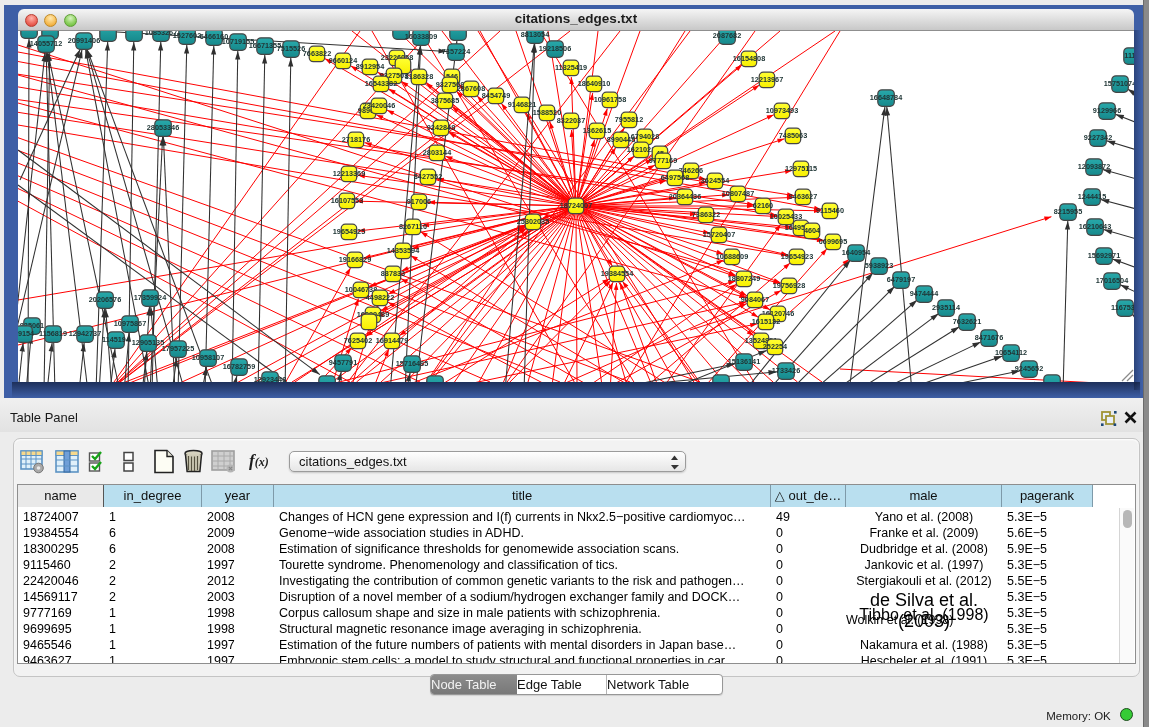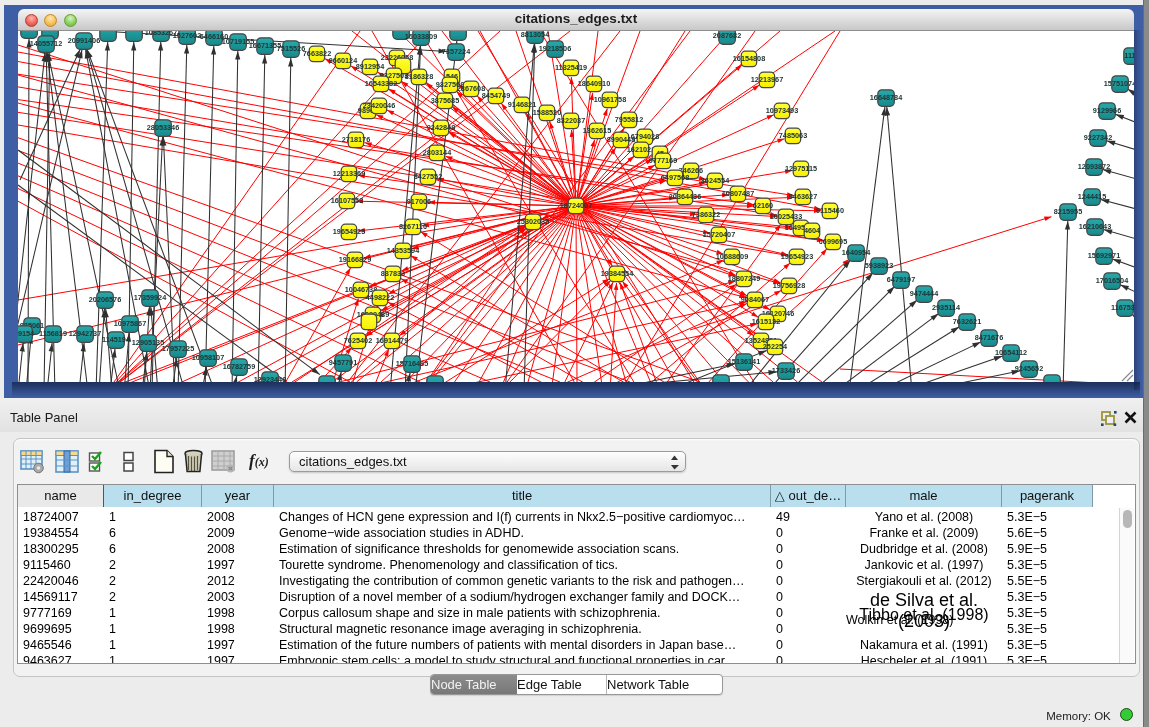--- a/index.html
+++ b/index.html
@@ -882,21 +882,21 @@
     <div style="position:absolute;left:189px;top:137px;font-size:12.5px">1998</div>
     <div style="position:absolute;left:261px;top:137px;width:492px;font-size:12.5px;white-space:nowrap;overflow:hidden">Structural magnetic resonance image averaging in schizophrenia.</div>
     <div style="position:absolute;left:758px;top:137px;font-size:12.5px">0</div>
     <div style="position:absolute;left:828px;top:128px;width:156px;font-size:12.5px">Wolkin et al. (1998)</div>
     <div style="position:absolute;left:989px;top:137px;font-size:12.5px">5.3E−5</div>
     <div style="position:absolute;left:5px;top:153px;font-size:12.5px">9465546</div>
     <div style="position:absolute;left:91px;top:153px;font-size:12.5px">1</div>
     <div style="position:absolute;left:189px;top:153px;font-size:12.5px">1997</div>
     <div style="position:absolute;left:261px;top:153px;width:492px;font-size:12.5px;white-space:nowrap;overflow:hidden">Estimation of the future numbers of patients with mental disorders in Japan base…</div>
     <div style="position:absolute;left:758px;top:153px;font-size:12.5px">0</div>
-    <div style="position:absolute;left:828px;top:153px;width:156px;text-align:center;font-size:12.5px">Nakamura et al. (1991)</div>
+    <div style="position:absolute;left:828px;top:153px;width:156px;text-align:center;font-size:12.5px">Nakamura et al. (1988)</div>
     <div style="position:absolute;left:989px;top:153px;font-size:12.5px">5.3E−5</div>
     <div style="position:absolute;left:5px;top:169px;font-size:12.5px">9463627</div>
     <div style="position:absolute;left:91px;top:169px;font-size:12.5px">1</div>
     <div style="position:absolute;left:189px;top:169px;font-size:12.5px">1997</div>
     <div style="position:absolute;left:261px;top:169px;width:492px;font-size:12.5px;white-space:nowrap;overflow:hidden">Embryonic stem cells: a model to study structural and functional properties in car…</div>
     <div style="position:absolute;left:758px;top:169px;font-size:12.5px">0</div>
     <div style="position:absolute;left:828px;top:169px;width:156px;text-align:center;font-size:12.5px">Hescheler et al. (1991)</div>
     <div style="position:absolute;left:989px;top:169px;font-size:12.5px">5.3E−5</div>
     <div style="position:absolute;right:1px;top:23px;width:15px;height:155px;background:#fafafa;border-left:1px solid #d5d5d5">
       <div style="position:absolute;left:3px;top:2px;width:9px;height:18px;background:#b7b7b7;border-radius:5px"></div>

